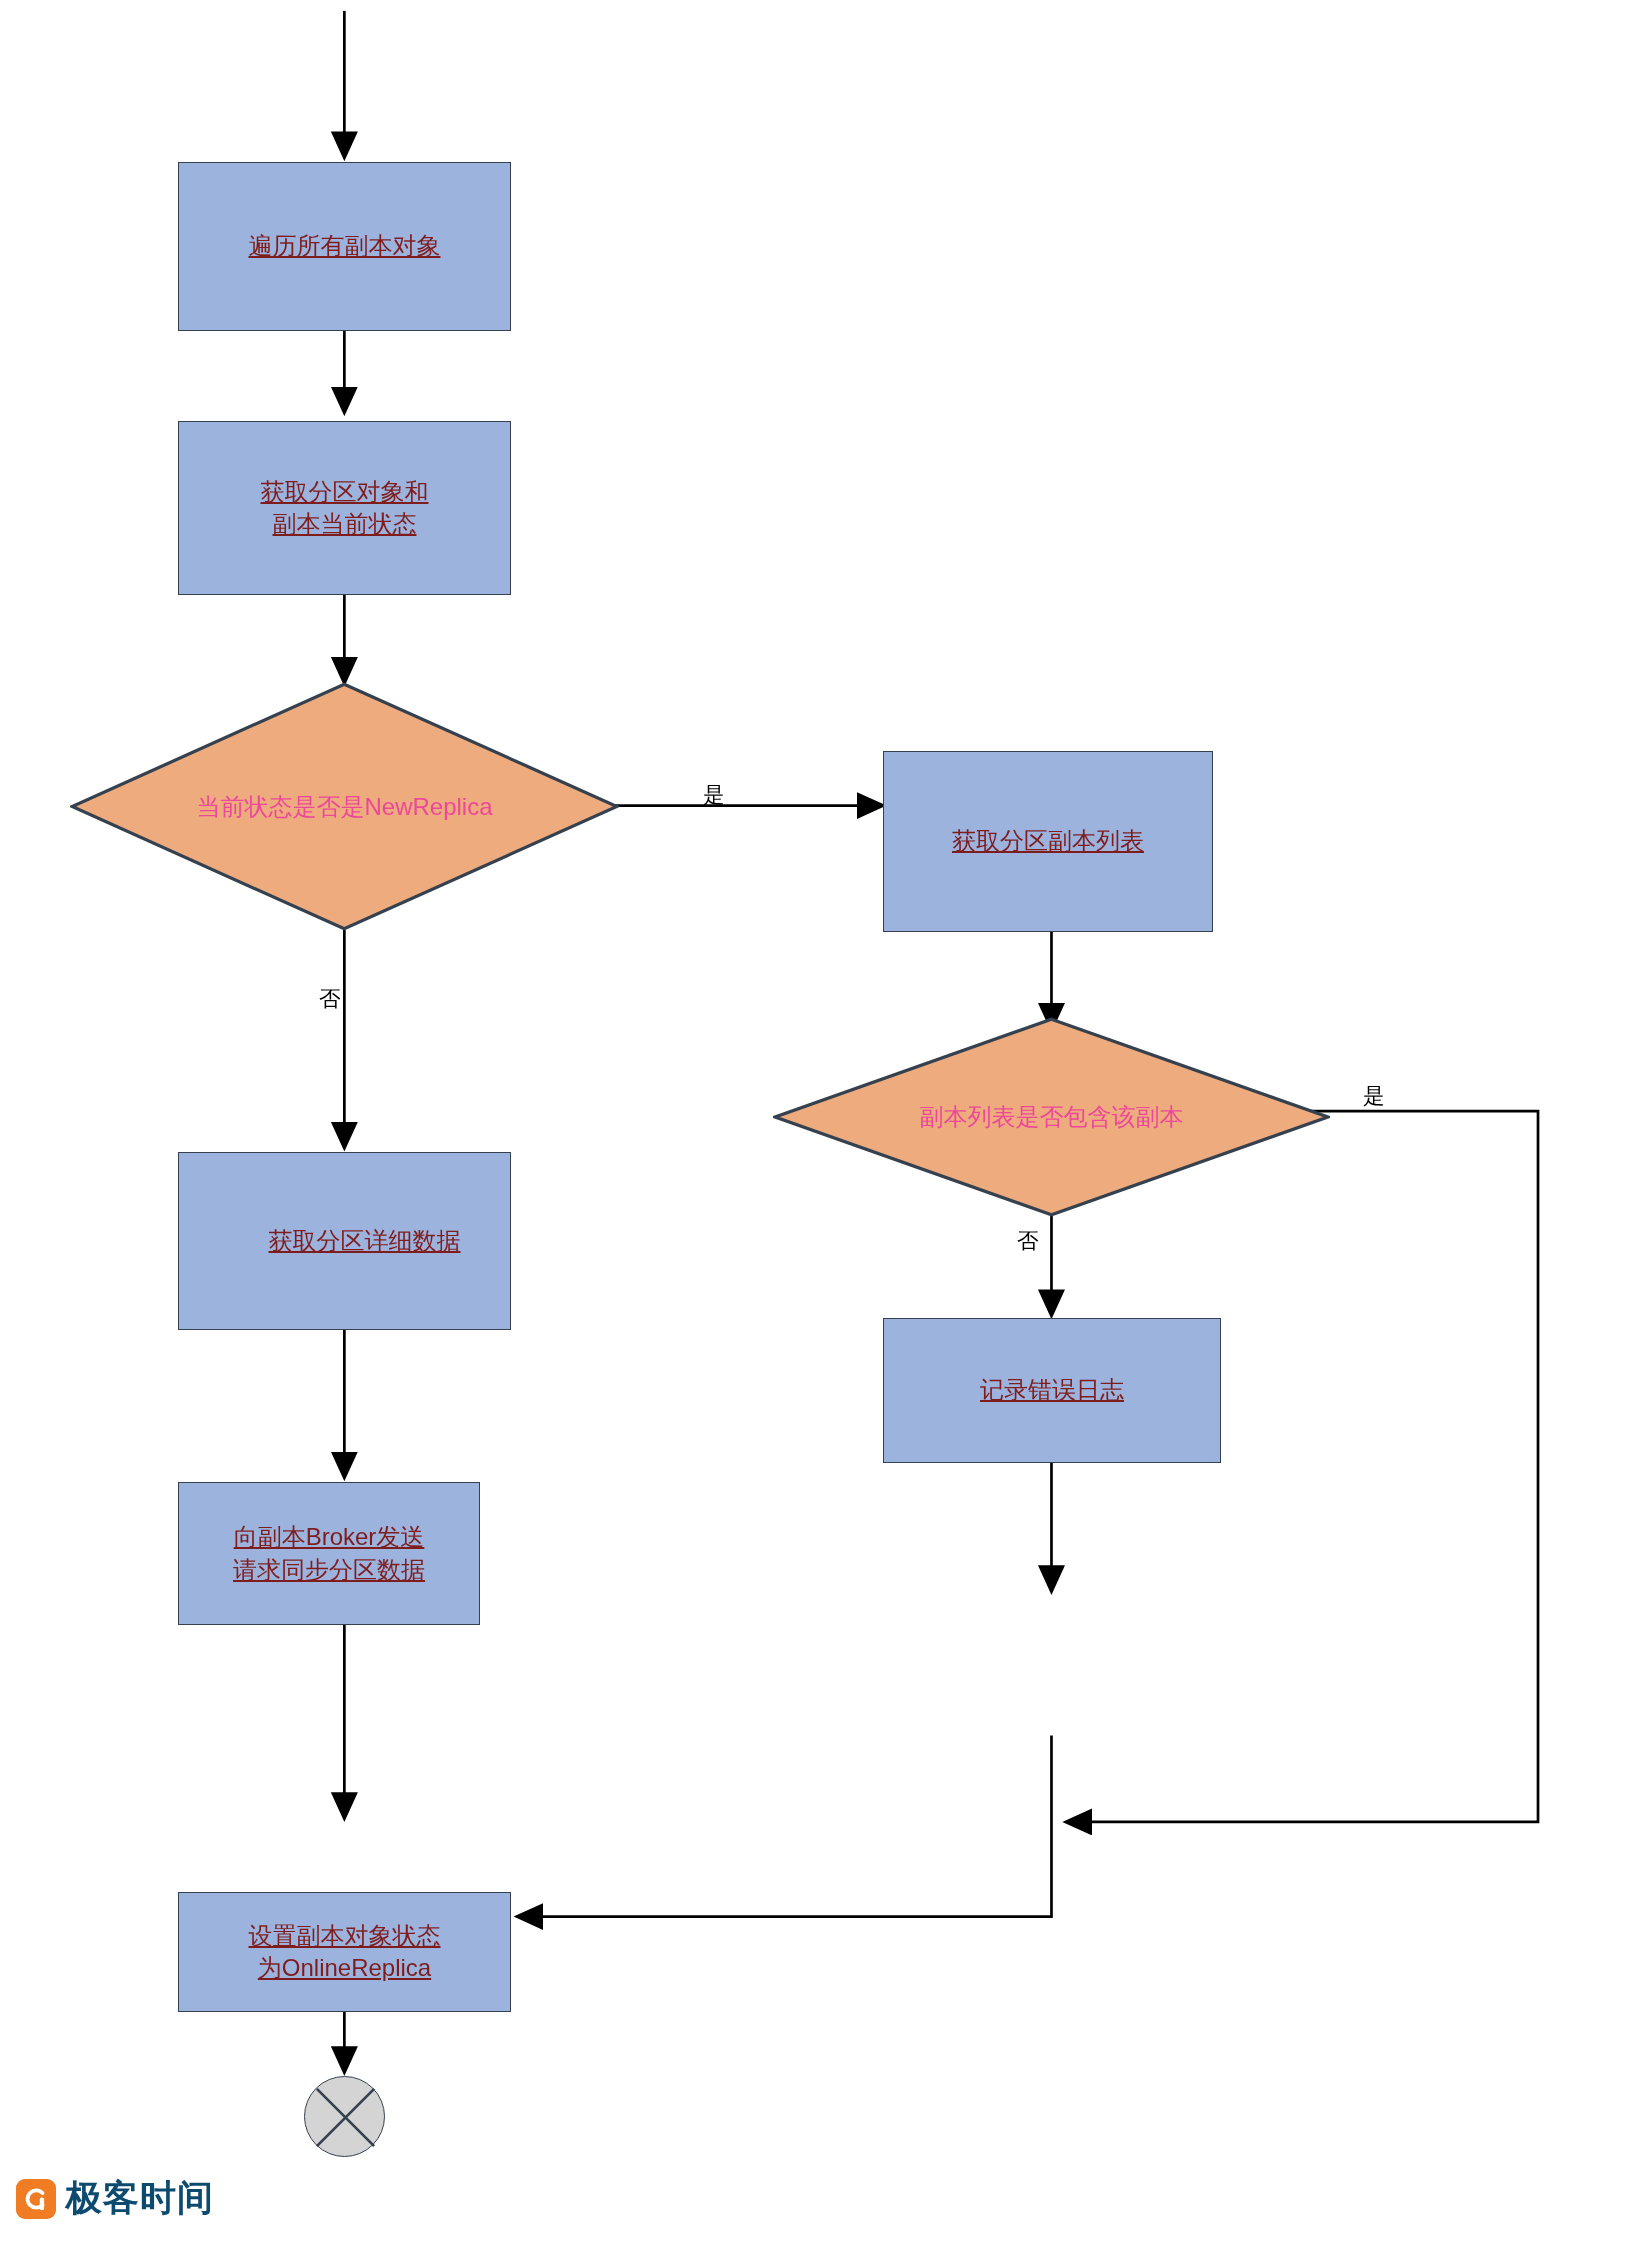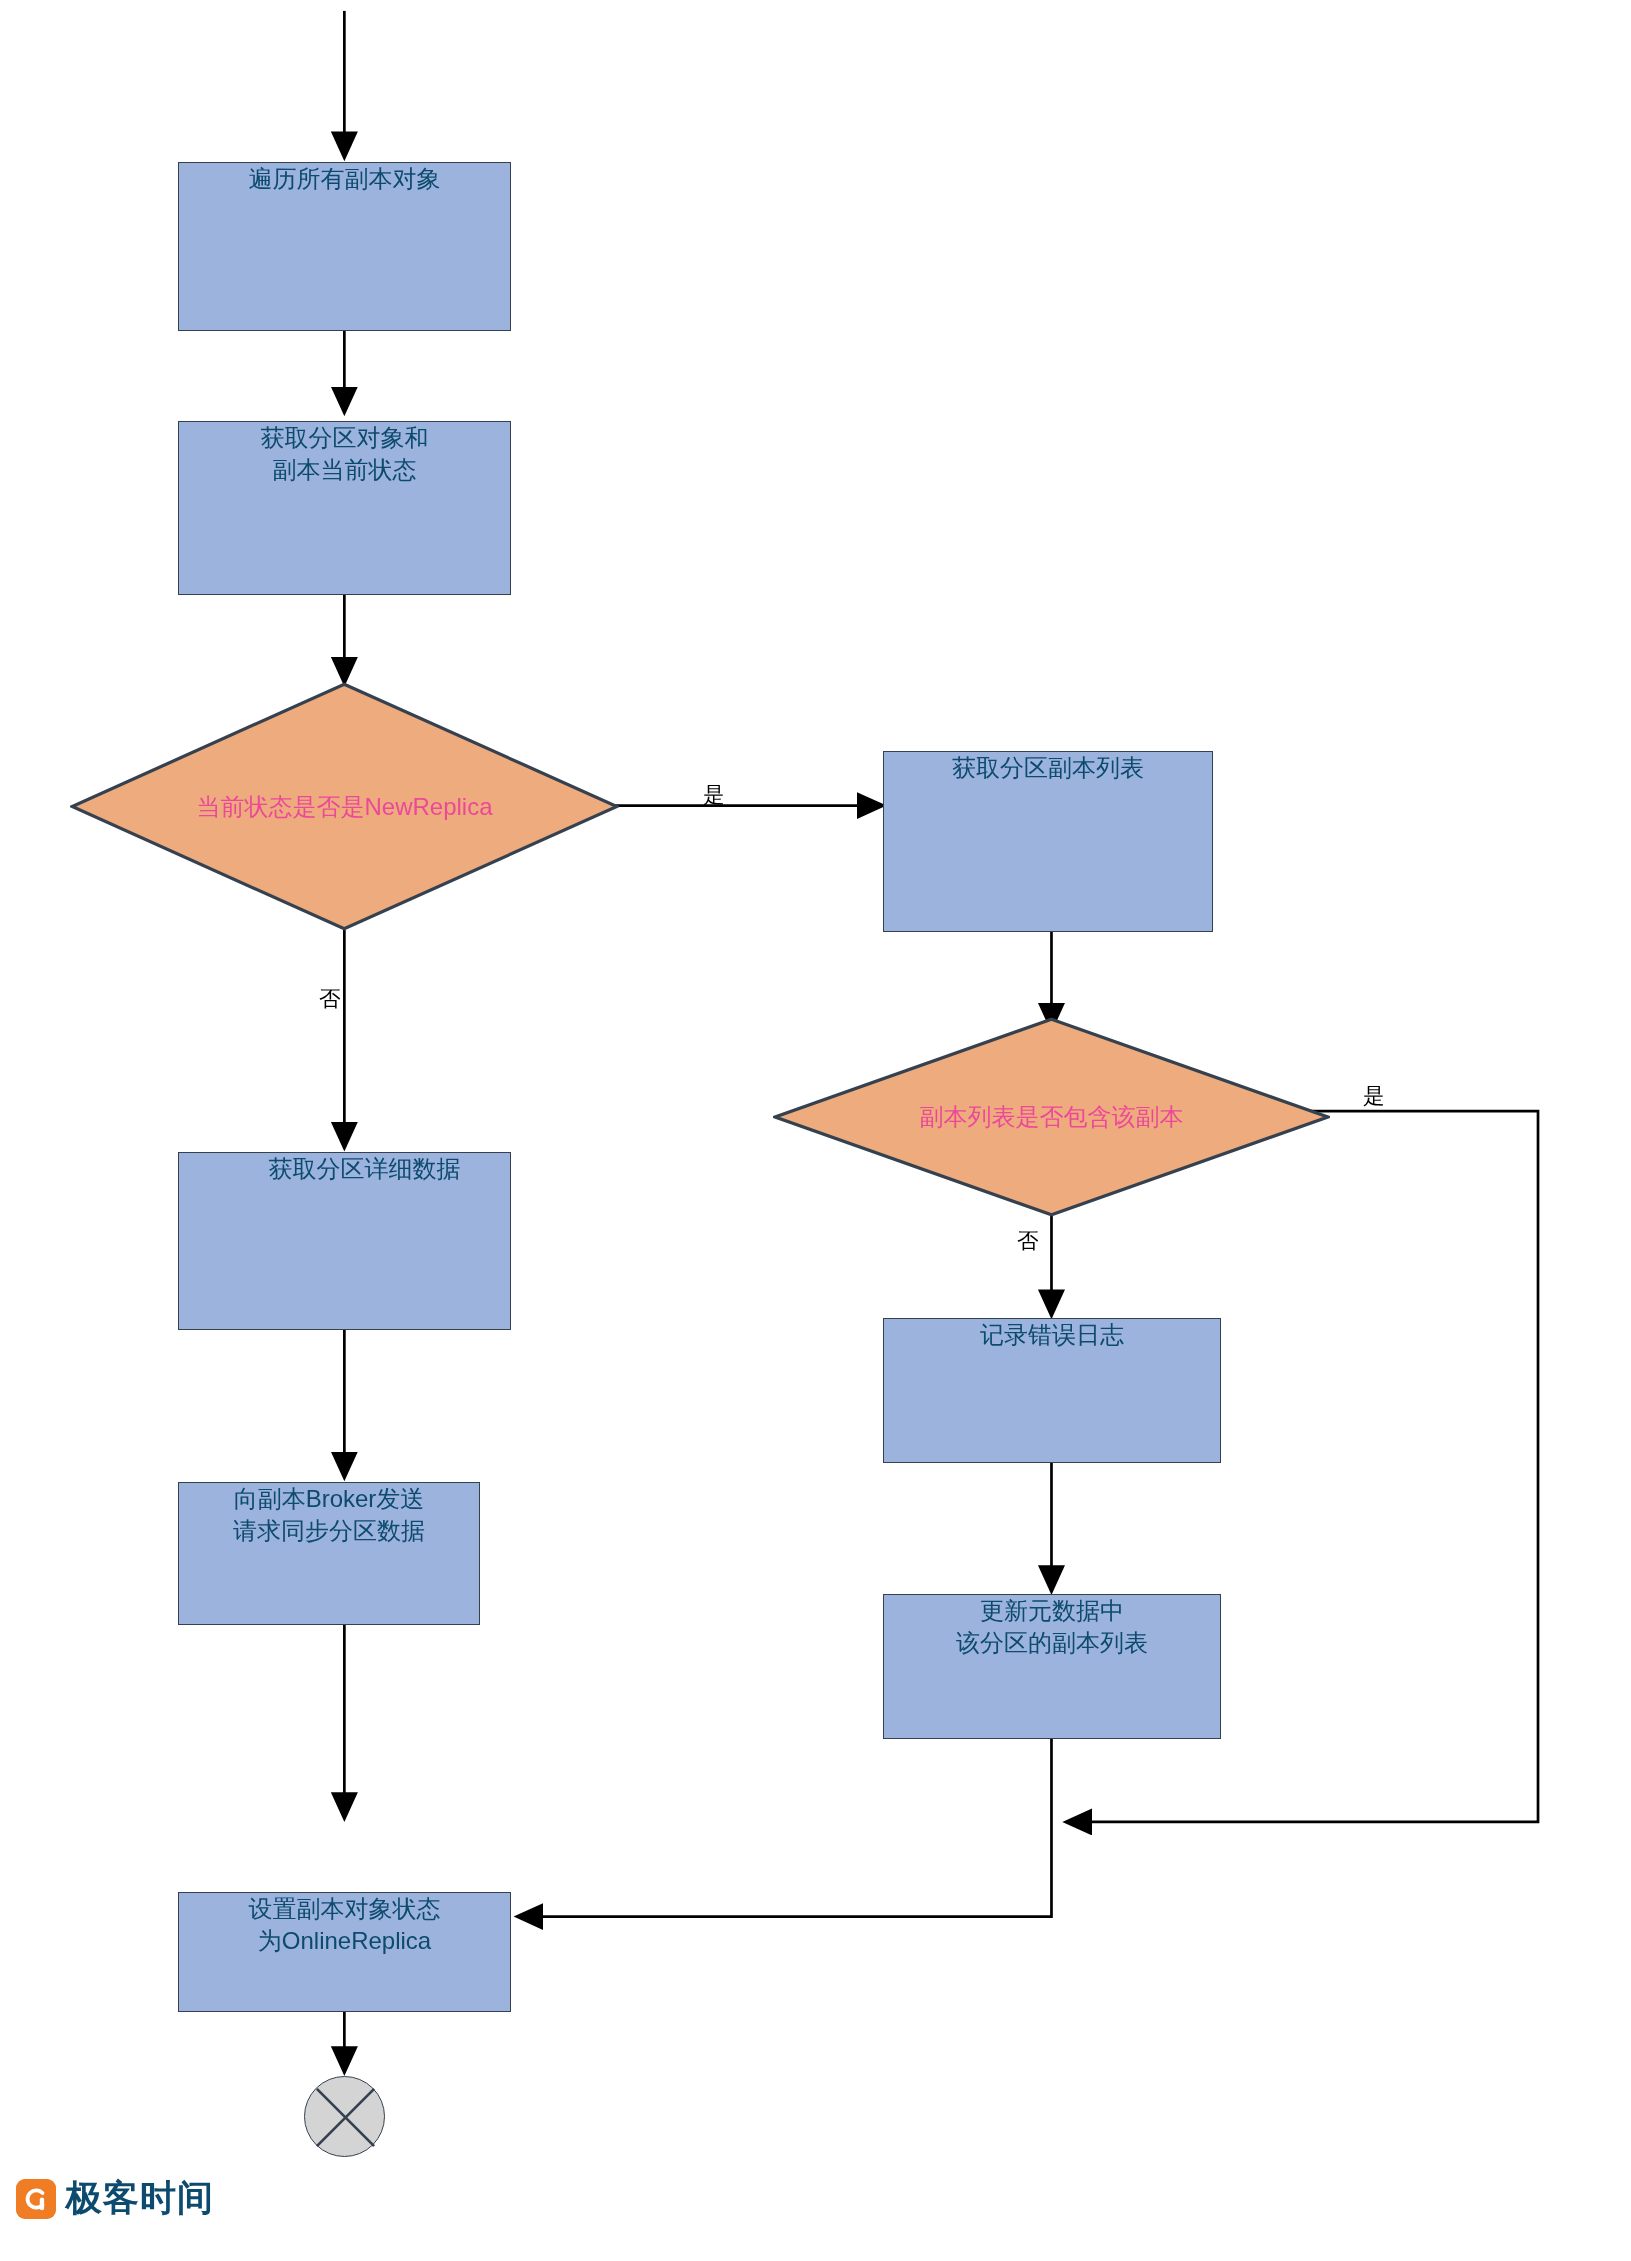--- a/index.html
+++ b/index.html
@@ -22,26 +22,27 @@
     left: 0;
     top: 0;
     width: 1631px;
     height: 2261px;
     pointer-events: none;
   }
   .node {
     position: absolute;
     box-sizing: border-box;
     display: flex;
-    align-items: flex-start;
+    align-items: center;
     justify-content: center;
     text-align: center;
-    color: #0c4a6e;
+    color: #7f1d1d;
     line-height: 1.35;
     white-space: pre-line;
+    text-decoration: underline;
   }
   .process {
     background: #9cb3de;
     border: 1.6px solid #36414f;
     font-size: 24px;
   }
   .decision-wrap {
     position: absolute;
     display: flex;
     align-items: center;
@@ -165,24 +166,20 @@
     <svg class="decision-shape" viewBox="0 0 1030 370" preserveAspectRatio="none">
       <polygon points="515,4 1026,185 515,366 4,185" fill="#eeac7e" stroke="#36414f" stroke-width="6"></polygon>
     </svg>
     <span class="decision-label">副本列表是否包含该副本</span>
   </div>
 
   <div class="node process" style="left:883px; top:1318px; width:338px; height:145px;">
     <span>记录错误日志</span>
   </div>
 
-  <div class="node process" style="left:883px; top:1594px; width:338px; height:145px;">
-    <span>更新元数据中
-该分区的副本列表</span>
-  </div>
 
   <div class="node process" style="left:178px; top:1152px; width:333px; height:178px;padding-left:40px;">
     <span>获取分区详细数据</span>
   </div>
 
   <div class="node process" style="left:178px; top:1482px; width:302px; height:143px;">
     <span>向副本Broker发送
 请求同步分区数据</span>
   </div>
 

